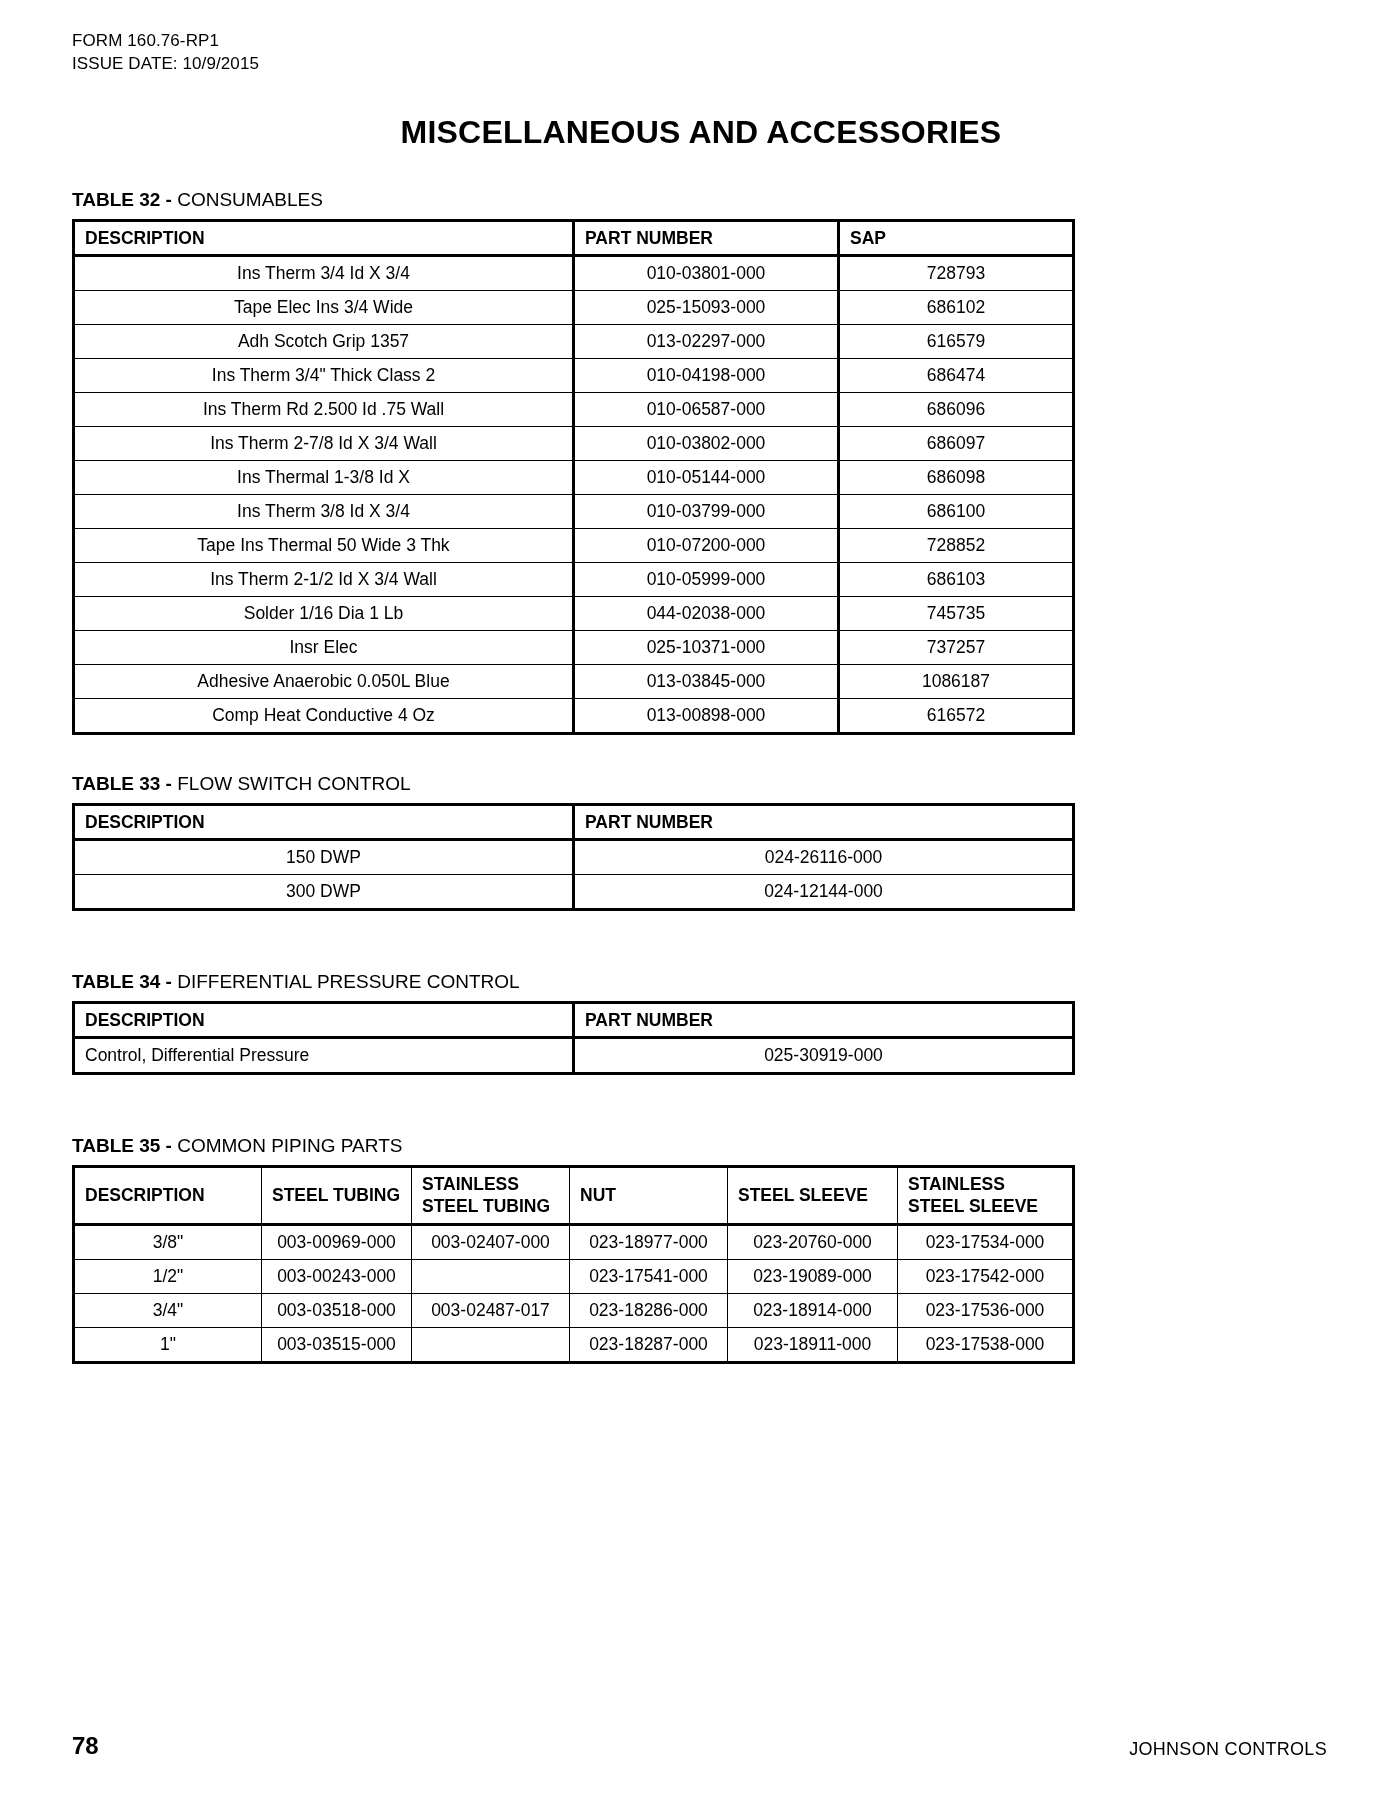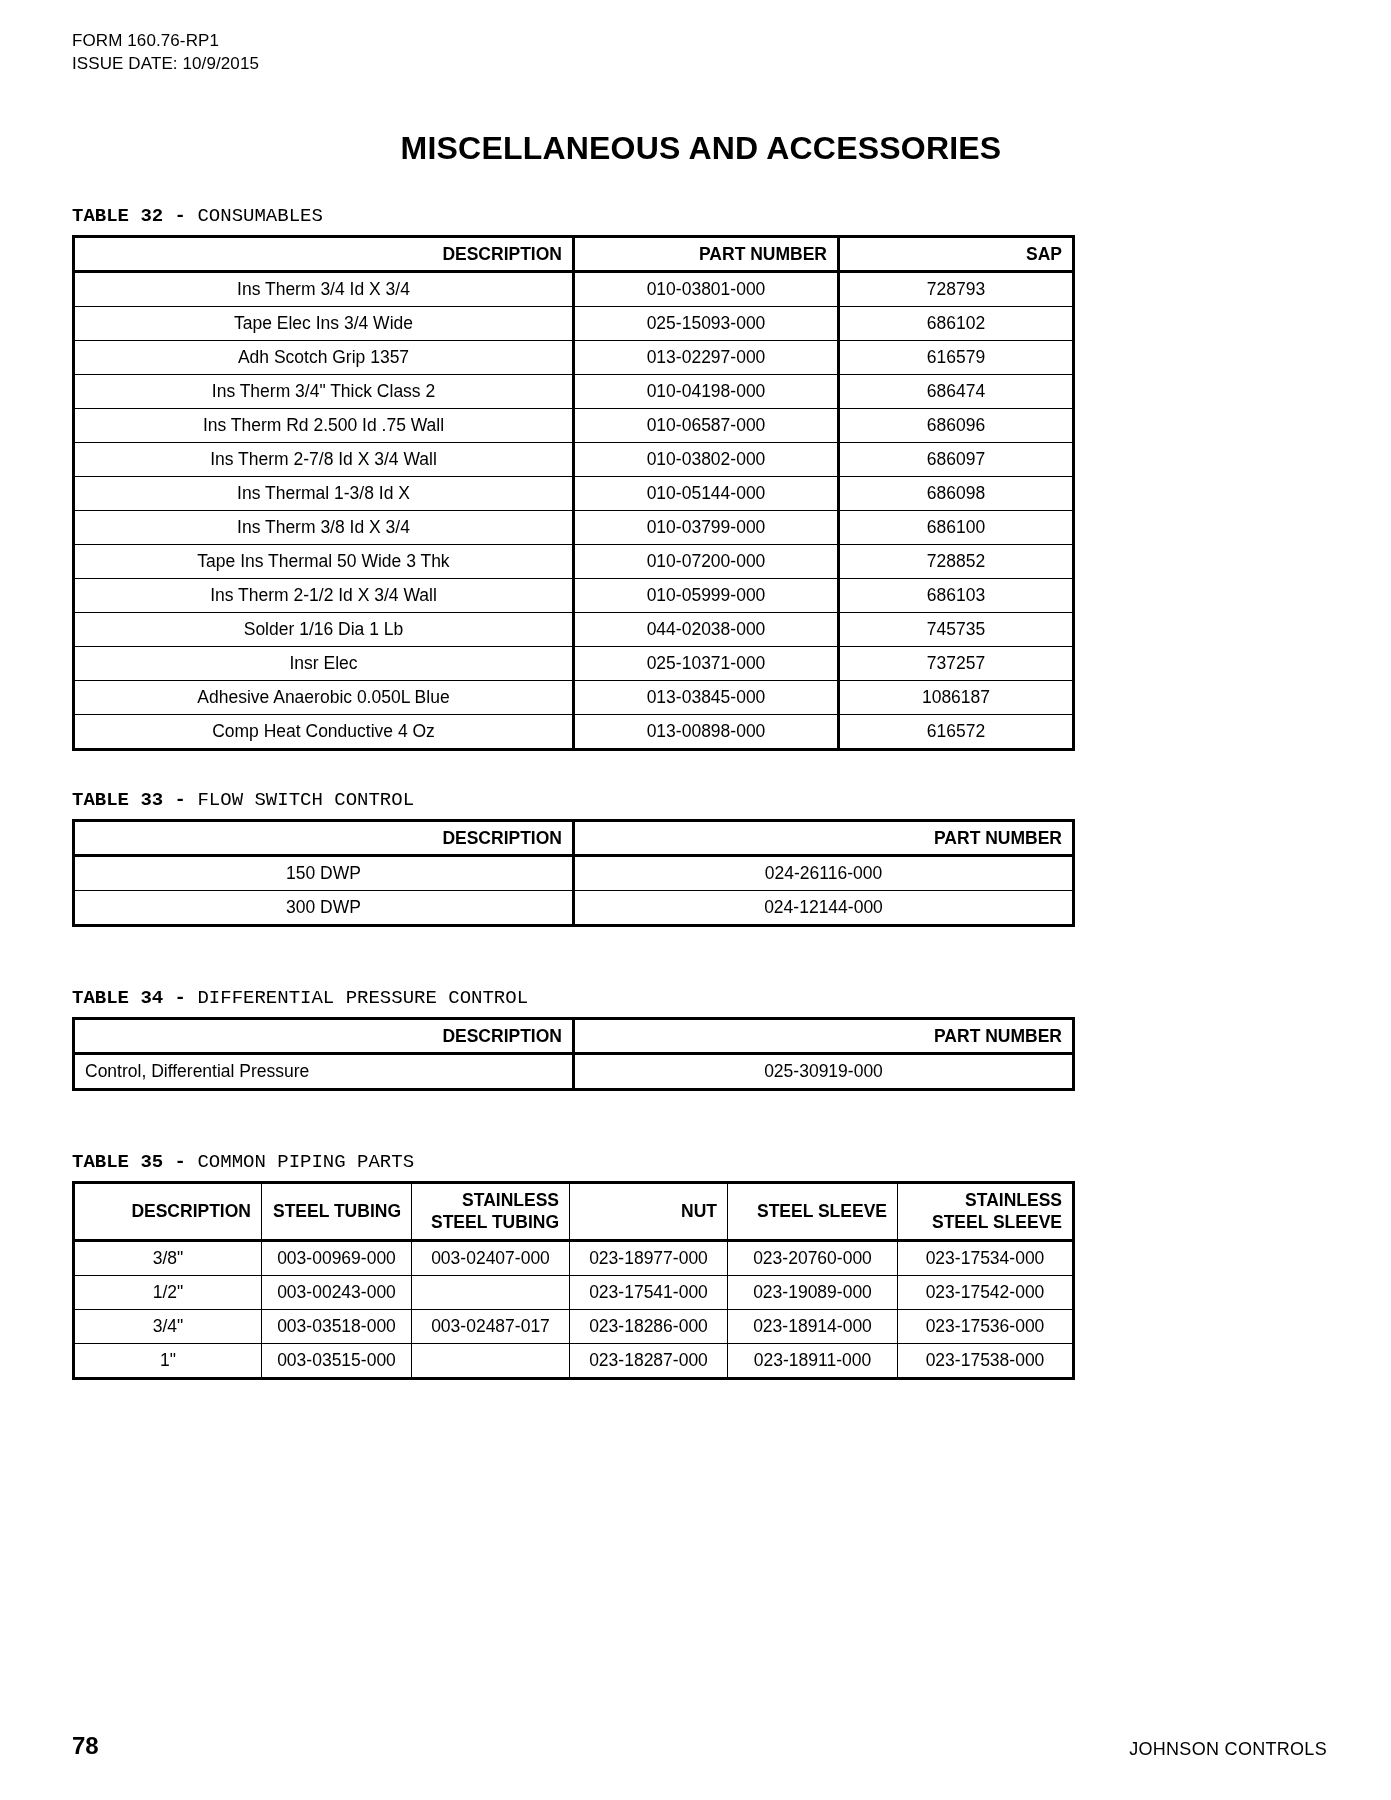--- a/index.html
+++ b/index.html
@@ -27,49 +27,48 @@
     line-height: 1.35;
     letter-spacing: 0.1px;
   }
   .doc-header div { white-space: pre; }
 
   .page-title {
     text-align: center;
     font-size: 32px;
     font-weight: bold;
     letter-spacing: 0.2px;
-    margin-top: 54px;
+    margin-top: 38px;
     margin-bottom: 0;
   }
 
   .table-caption {
     font-size: 19px;
     margin-top: 38px;
     margin-bottom: 8px;
     white-space: pre;
-    font-family: Liberation Mono, monospace;
   }
   .table-caption .tnum { font-weight: bold; }
 
   table.doc-table {
     border-collapse: collapse;
     width: 1000px;
     table-layout: fixed;
   }
   table.doc-table td, table.doc-table th {
     border: 1.5px solid #000;
     font-size: 17.5px;
     font-weight: normal;
     padding: 6px 10px;
     height: 29px;
     vertical-align: middle;
   }
   table.doc-table thead th {
     font-weight: bold;
-    text-align: right;
+    text-align: left;
     border-bottom-width: 3px;
     line-height: 1.15;
   }
   table.doc-table {
     border: 3px solid #000;
   }
   table.doc-table tbody tr:last-child td {
     border-bottom-width: 3px;
   }
   

